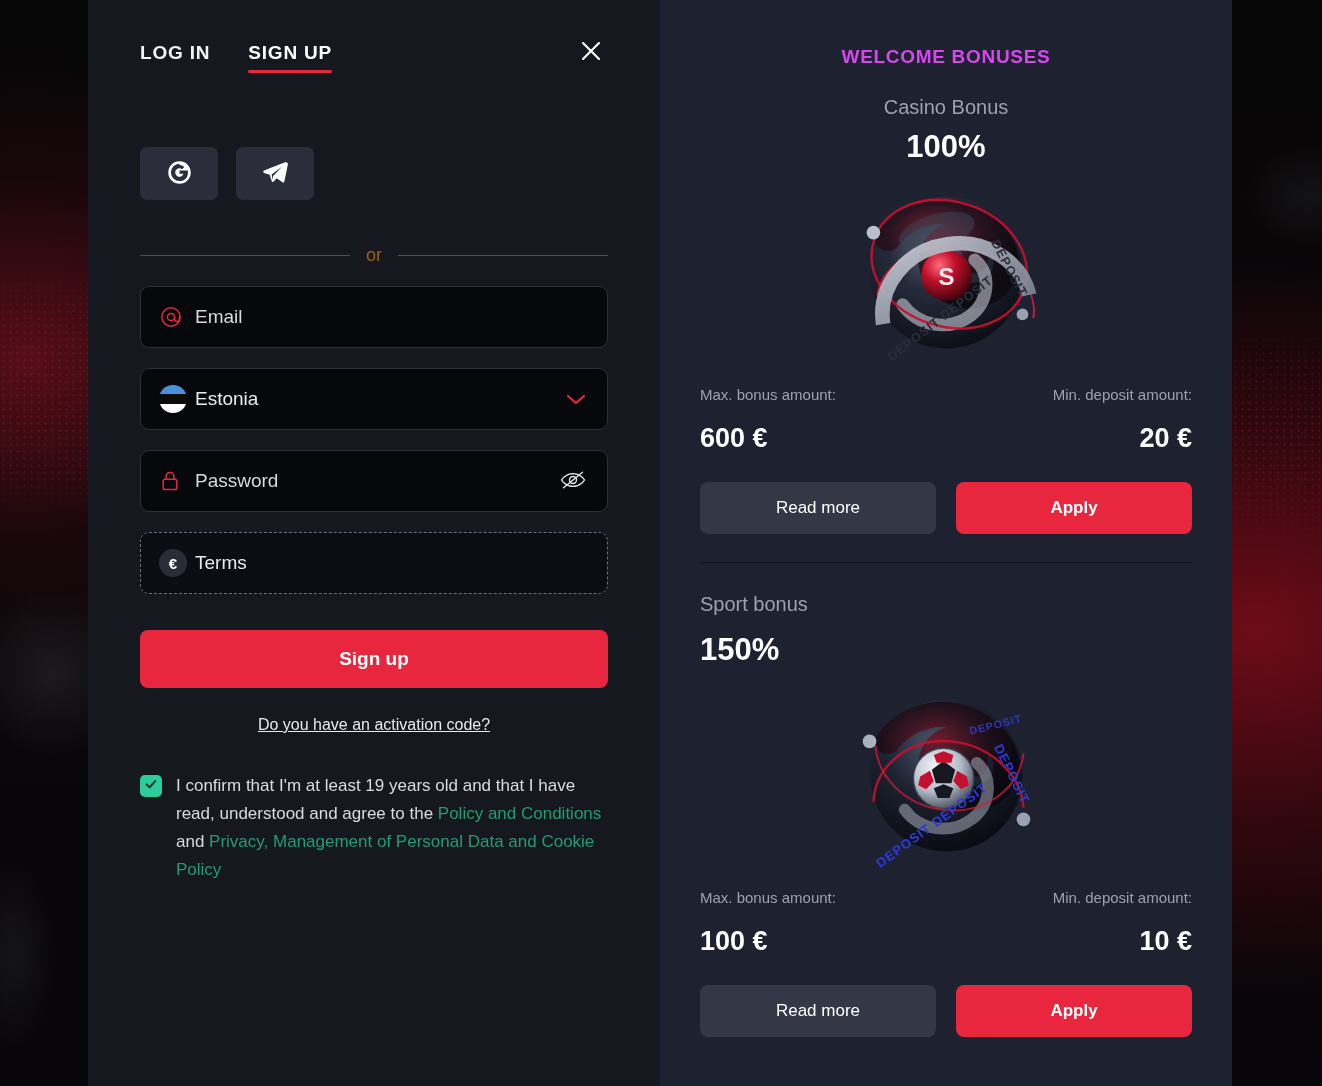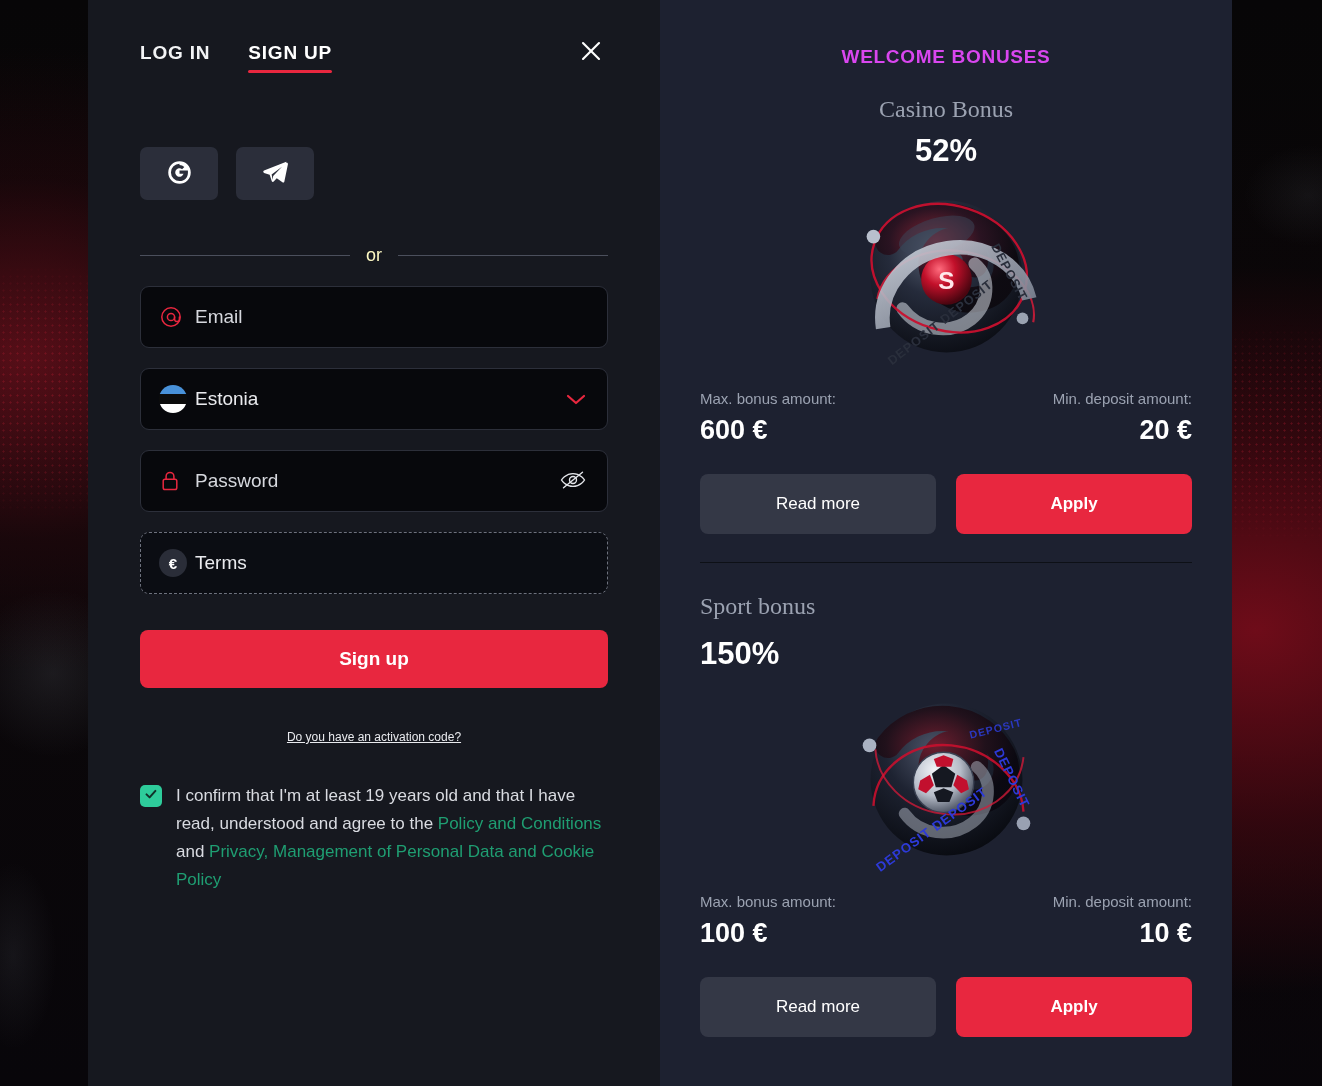--- a/index.html
+++ b/index.html
@@ -98,21 +98,21 @@
     display: flex; align-items: center; justify-content: center;
     cursor: pointer;
   }
 
   .or-row {
     display: flex; align-items: center;
     margin-top: 45px;
     gap: 16px;
   }
   .or-line { flex: 1; height: 1px; background: #4b4f5c; }
-  .or-text { color: #fef9c3; font-size: 18px; }
+  .or-text { color: #a16207; font-size: 18px; }
 
   .field {
     position: relative;
     height: 62px;
     margin-top: 20px;
     background: #07080c;
     border: 1px solid #2c2f3a;
     border-radius: 9px;
     display: flex; align-items: center;
     padding: 0 18px;
@@ -159,22 +159,22 @@
     color: #fff;
     border: none; border-radius: 8px;
     font-size: 19px; font-weight: bold;
     cursor: pointer;
     font-family: "Liberation Sans", sans-serif;
   }
 
   .activation-link {
     display: block;
     text-align: center;
-    margin-top: 42px;
-    font-size: 12px;
+    margin-top: 28px;
+    font-size: 16px;
     color: #e9eaee;
     text-decoration: underline;
     cursor: pointer;
     background: none; border: none; width: 100%;
     font-family: "Liberation Sans", sans-serif;
   }
 
   .check-row {
     display: flex;
     gap: 14px;
@@ -213,22 +213,21 @@
     letter-spacing: .7px;
     padding-top: 46px;
   }
   .bonus-block { position: relative; }
   .bonus-head {
     text-align: center;
     margin-top: 28px;
   }
   .bonus-head .name {
     color: #9ba2b1;
-    font-size: 24px;
-    font-family: Liberation Serif, serif;
+    font-size: 20px;
   }
   .bonus-head .pct {
     color: #fff;
     font-size: 31px;
     font-weight: bold;
     margin-top: 10px;
   }
   .bonus-head.inline {
     display: flex; align-items: baseline; justify-content: center; gap: 16px;
     margin-top: 30px;
@@ -241,26 +240,26 @@
     display: flex; align-items: center; justify-content: center;
     margin-top: 10px;
   }
   .orb { width: 205px; height: 190px; display: block; }
 
   .amounts {
     display: flex; justify-content: space-between;
     margin-top: 16px;
   }
   .amt-label { color: #9ba2b1; font-size: 15px; }
-  .amt-value { color: #fff; font-size: 27px; font-weight: bold; margin-top: 8px; }
+  .amt-value { color: #fff; font-size: 27px; font-weight: bold; margin-top: 20px; }
   .amt.right { text-align: right; }
 
   .btn-row { display: flex; gap: 20px; margin-top: 28px; }
   .btn {
-    flex: 1; height: 60px;
+    flex: 1; height: 52px;
     border: none; border-radius: 8px;
     font-size: 17px;
     cursor: pointer;
     font-family: "Liberation Sans", sans-serif;
   }
   .btn.secondary { background: #343846; color: #fff; }
   .btn.primary { background: #e8273f; color: #fff; font-weight: bold; }
 
   .divider {
     height: 1px; background: #0d1016;
@@ -382,21 +381,21 @@
 
   </div>
 
   <div class="bonus-panel">
 
     <div class="bonus-title">WELCOME BONUSES</div>
 
     <div class="bonus-block">
       <div class="bonus-head">
         <div class="name">Casino Bonus</div>
-        <div class="pct">52%</div>
+        <div class="pct">100%</div>
       </div>
 
       <div class="orb-wrap">
         <span>
           <svg class="orb" viewBox="0 0 210 195">
             <defs>
               <radialGradient id="cg1" cx="42%" cy="32%" r="72%">
                 <stop offset="0%" stop-color="#5a6376"></stop>
                 <stop offset="42%" stop-color="#252b3b"></stop>
                 <stop offset="100%" stop-color="#0b0d14"></stop>

